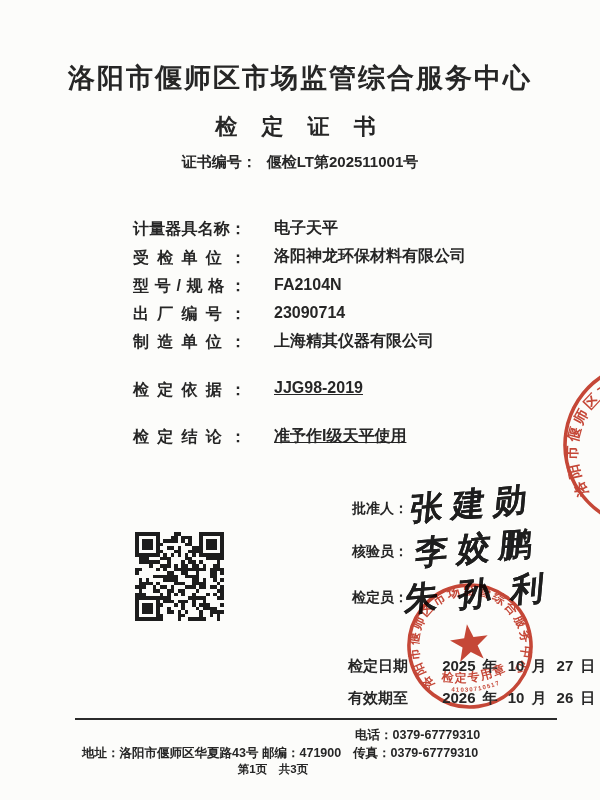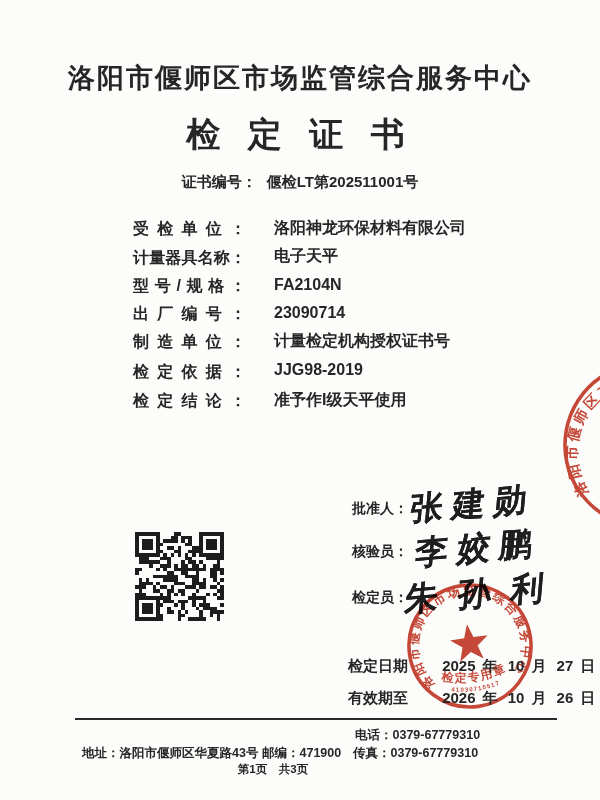--- a/index.html
+++ b/index.html
@@ -3,27 +3,27 @@
 <meta charset="utf-8">
 <style>
   html,body{margin:0;padding:0;}
   body{width:600px;height:800px;overflow:hidden;position:relative;
        font-family:"Liberation Sans","DejaVu Sans",sans-serif;font-weight:700;}
   #page{position:absolute;inset:0;width:600px;height:800px;overflow:hidden;
         background:#fcfcfa;color:#262626;}
   .abs{position:absolute;}
   
   .org-title{top:60px;left:0;width:600px;text-align:center;font-size:27px;letter-spacing:2px;}
-  .doc-title{top:112px;left:0;width:600px;text-align:center;font-size:34px;letter-spacing:9px;}
-  .cert-no{top:173px;left:0;width:600px;text-align:center;font-size:15px;}
+  .doc-title{top:112px;left:0;width:600px;text-align:center;font-size:22px;letter-spacing:9px;}
+  .cert-no{top:153px;left:0;width:600px;text-align:center;font-size:15px;}
   .cert-no .val{margin-left:10px;}
   
   .fields{top:214px;left:133px;width:430px;}
   .field-row{line-height:27px;white-space:nowrap;}
-  .field-row.gap{margin-top:1px;}
+  .field-row.gap{margin-top:19px;text-decoration:underline;}
   .field-label{display:inline-block;width:113px;font-size:16px;
                text-align:justify;text-align-last:justify;vertical-align:middle;}
   .field-value{margin-left:28px;font-size:16px;}
   
   .qr{left:135px;top:532px;width:89px;height:89px;}
   
   .sig-label{left:352px;font-size:14px;}
   .sig-name{color:#1e1e1e;white-space:nowrap;font-size:33px;letter-spacing:9px;
             transform:rotate(-5deg) skewX(-10deg);text-shadow:0 0 .5px #1e1e1e;}
   
@@ -53,33 +53,33 @@
 <div id="page">
 
   <div class="abs org-title">洛阳市偃师区市场监管综合服务中心</div>
   <div class="abs doc-title">检 定 证 书</div>
   <div class="abs cert-no">
     <span>证书编号：</span><span class="val">偃检LT第202511001号</span>
   </div>
 
   <div class="abs fields">
     <div class="field-row">
+      <span class="field-label">计量器具名称：</span><span class="field-value">电子天平</span>
+    </div>
+    <div class="field-row">
       <span class="field-label">受检单位：</span><span class="field-value">洛阳神龙环保材料有限公司</span>
-    </div>
-    <div class="field-row">
-      <span class="field-label">计量器具名称：</span><span class="field-value">电子天平</span>
     </div>
     <div class="field-row">
       <span class="field-label">型号/规格：</span><span class="field-value">FA2104N</span>
     </div>
     <div class="field-row">
       <span class="field-label">出厂编号：</span><span class="field-value">23090714</span>
     </div>
     <div class="field-row">
-      <span class="field-label">制造单位：</span><span class="field-value">计量检定机构授权证书号</span>
+      <span class="field-label">制造单位：</span><span class="field-value">上海精其仪器有限公司</span>
     </div>
     <div class="field-row gap">
       <span class="field-label">检定依据：</span><span class="field-value">JJG98-2019</span>
     </div>
     <div class="field-row gap">
       <span class="field-label">检定结论：</span><span class="field-value">准予作I级天平使用</span>
     </div>
   </div>
 
   <svg class="abs qr" id="qr" viewBox="0 0 89 89" fill="#1d1d1d" shape-rendering="crispEdges">

